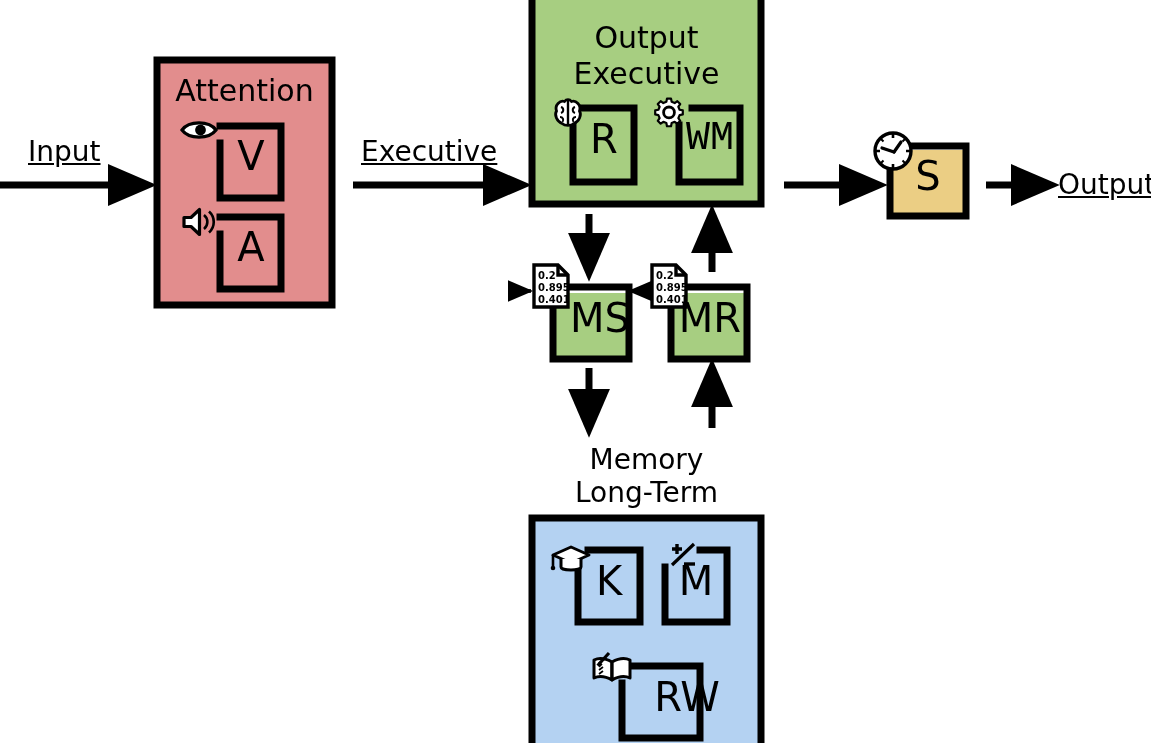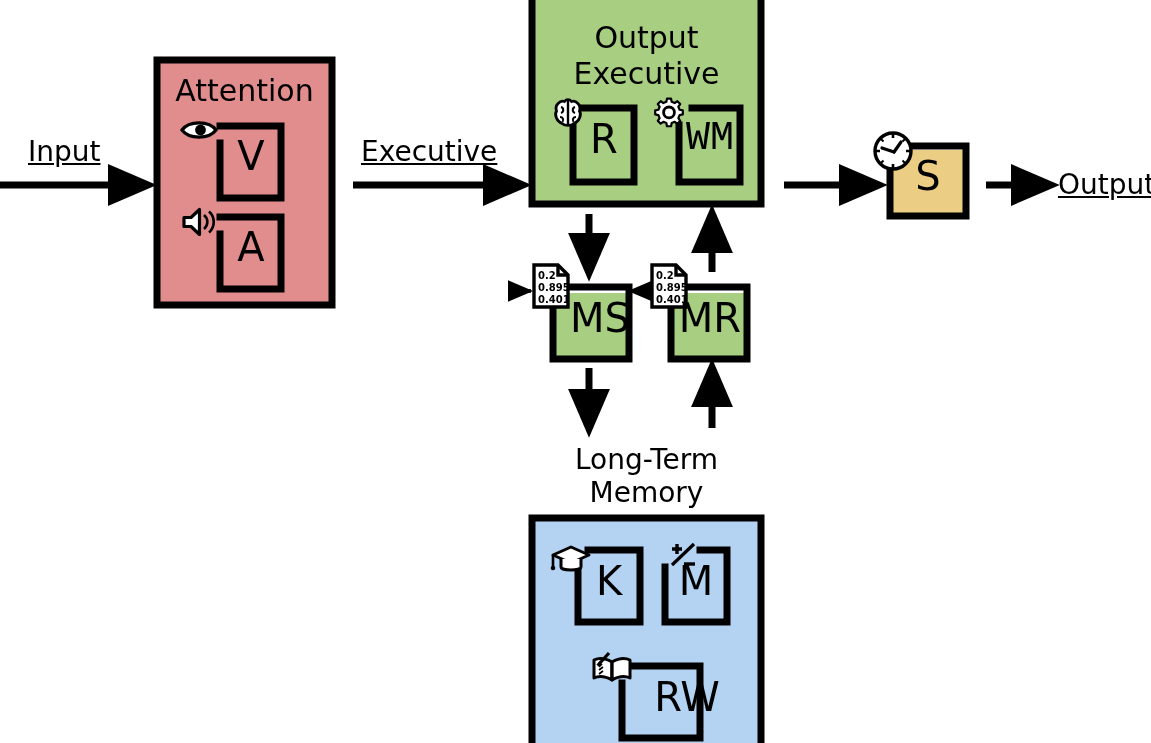--- a/index.html
+++ b/index.html
@@ -224,22 +224,22 @@
     <line x1="712" y1="428" x2="712" y2="368" stroke="#000" stroke-width="7" marker-end="url(#arrowhead)"></line>
   </svg>
 
   <div class="lbl flow-label" style="left:28px; top:137px;">Input</div>
 
   <div class="lbl flow-label" style="left:361px; top:137px;">Executive</div>
 
   <div class="lbl flow-label" style="left:1058px; top:170px;">Output</div>
 
   <div class="lbl ltm-label" style="left:532px; top:443px; width:229px;">
+    <div>Memory</div>
     <div>Long-Term</div>
-    <div>Memory</div>
   </div>
 
   <div class="lbl box-title" style="left:157px; top:75px; width:175px;">Attention</div>
   <div class="lbl sub-letter" style="left:221px; top:135px; width:60px;">V</div>
   <div class="lbl sub-letter" style="left:221px; top:226px; width:60px;">A</div>
 
   <div class="lbl box-title" style="left:532px; top:22px; width:229px;">Output</div>
   <div class="lbl box-title" style="left:532px; top:58px; width:229px;">Executive</div>
   <div class="lbl sub-letter" style="left:574px; top:118px; width:60px;">R</div>
   <div class="lbl sub-letter" style="left:672px; top:118px; width:76px;font-family:Liberation Mono, monospace;">WM</div>

